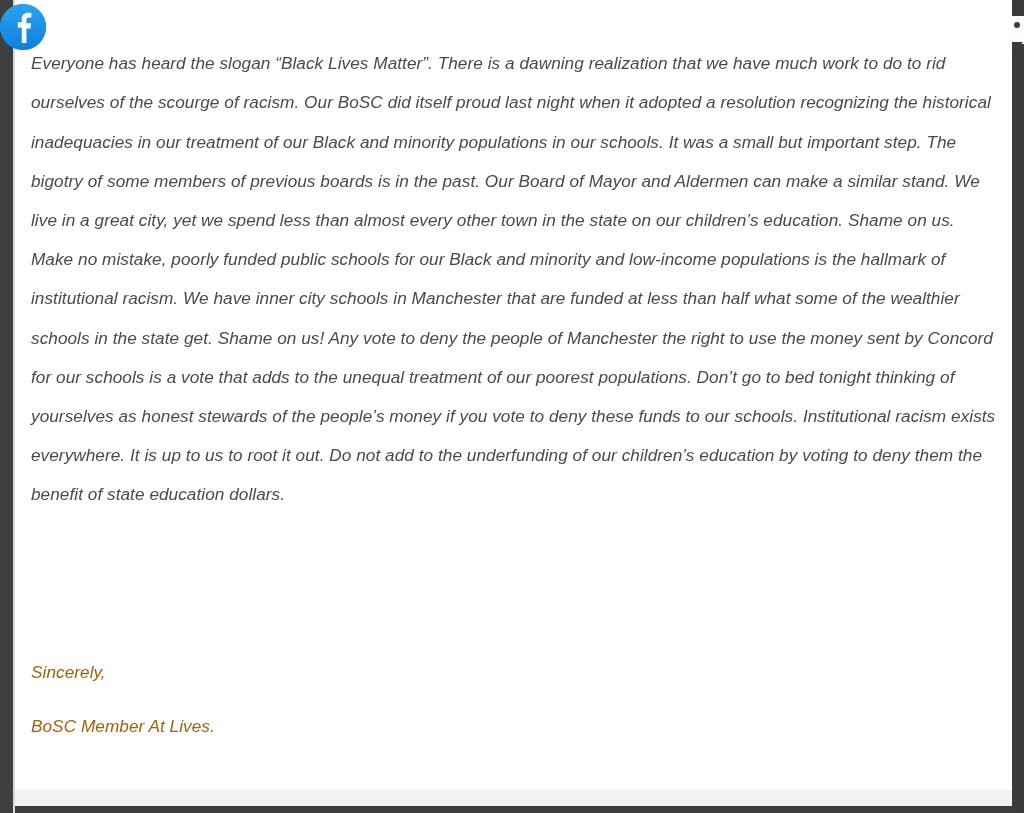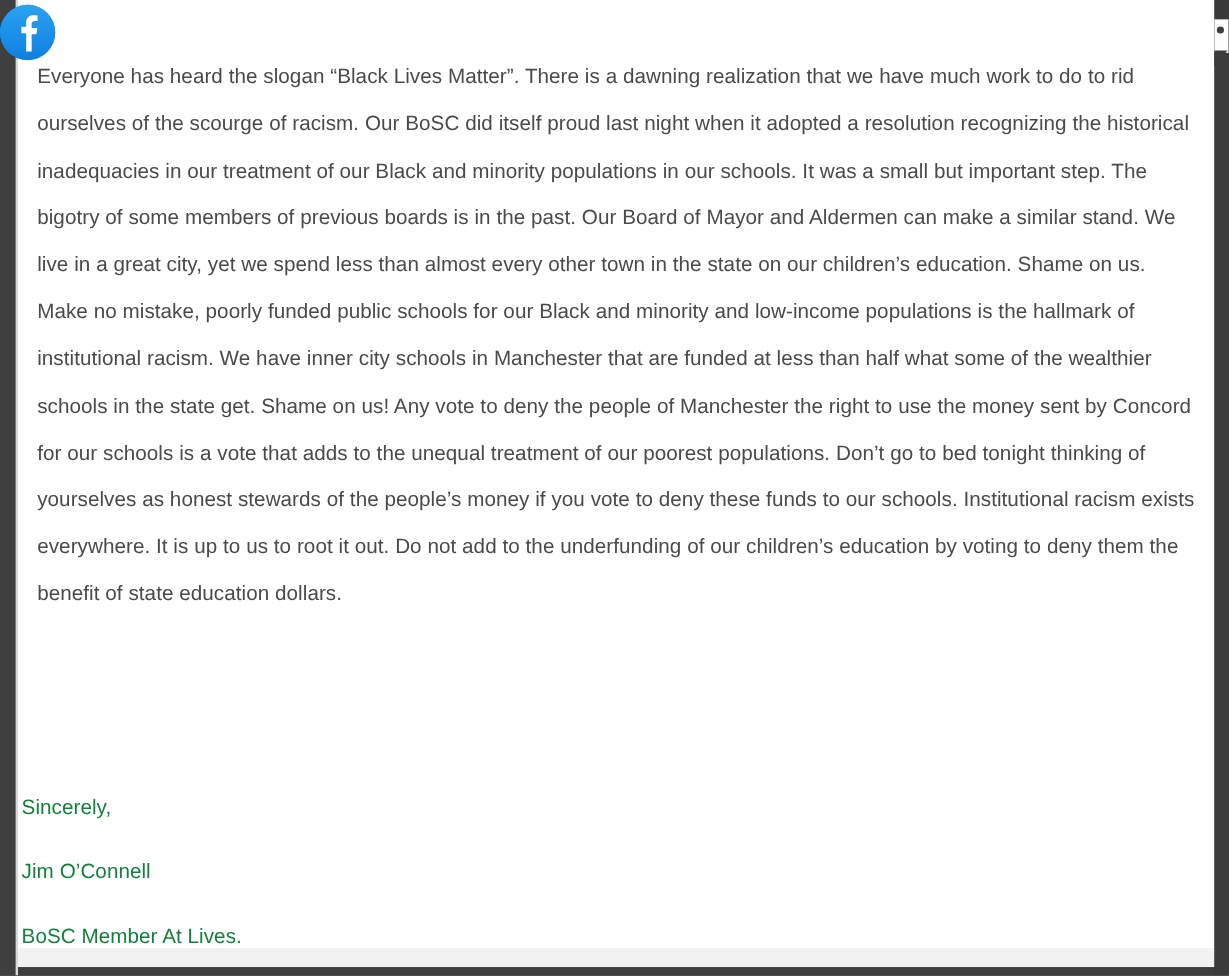--- a/index.html
+++ b/index.html
@@ -14,20 +14,21 @@
     overflow: hidden;
     font-family: "Liberation Sans", sans-serif;
   }
 
   #screen {
     position: relative;
     width: 1024px;
     height: 813px;
     background: #3b3b3b;
     overflow: hidden;
+    font-style: italic;
   }
 
   
   .gutter-left {
     position: absolute;
     left: 0;
     top: 0;
     width: 13px;
     height: 813px;
     background: #403f3f;
@@ -133,26 +134,26 @@
     font-size: 17.2px;
     line-height: 39.2px;
     color: #4a4a4c;
     letter-spacing: 0.05px;
     text-align: left;
     white-space: normal;
   }
 
   .sig-block {
     position: absolute;
-    left: 3px;
+    left: 16px;
     top: 645px;
     width: 700px;
     font-size: 17.2px;
     line-height: 54px;
-    color: #15803d;
+    color: #a16207;
     letter-spacing: 0.05px;
   }
   .sig-line {
     display: block;
   }
 
   
   .fb-badge {
     position: absolute;
     left: 0px;
@@ -178,21 +179,20 @@
   <div class="gutter-left"></div>
   <div class="gutter-left-edge"></div>
 
   <div class="page">
     <div class="page-inner">
 
       <p class="body-text">Everyone has heard the slogan “Black Lives Matter”. There is a dawning realization that we have much work to do to rid ourselves of the scourge of racism. Our BoSC did itself proud last night when it adopted a resolution recognizing the historical inadequacies in our treatment of our Black and minority populations in our schools. It was a small but important step. The bigotry of some members of previous boards is in the past. Our Board of Mayor and Aldermen can make a similar stand. We live in a great city, yet we spend less than almost every other town in the state on our children’s education. Shame on us. Make no mistake, poorly funded public schools for our Black and minority and low-income populations is the hallmark of institutional racism. We have inner city schools in Manchester that are funded at less than half what some of the wealthier schools in the state get. Shame on us! Any vote to deny the people of Manchester the right to use the money sent by Concord for our schools is a vote that adds to the unequal treatment of our poorest populations. Don’t go to bed tonight thinking of yourselves as honest stewards of the people’s money if you vote to deny these funds to our schools. Institutional racism exists everywhere. It is up to us to root it out. Do not add to the underfunding of our children’s education by voting to deny them the benefit of state education dollars.</p>
 
       <div class="sig-block">
         <span class="sig-line">Sincerely,</span>
-        <span class="sig-line">Jim O’Connell</span>
         <span class="sig-line">BoSC Member At Lives.</span>
       </div>
 
     </div>
     <div class="page-footer-band"></div>
   </div>
 
   <div class="page-bottom-edge"></div>
 
   <div class="gutter-right"></div>

